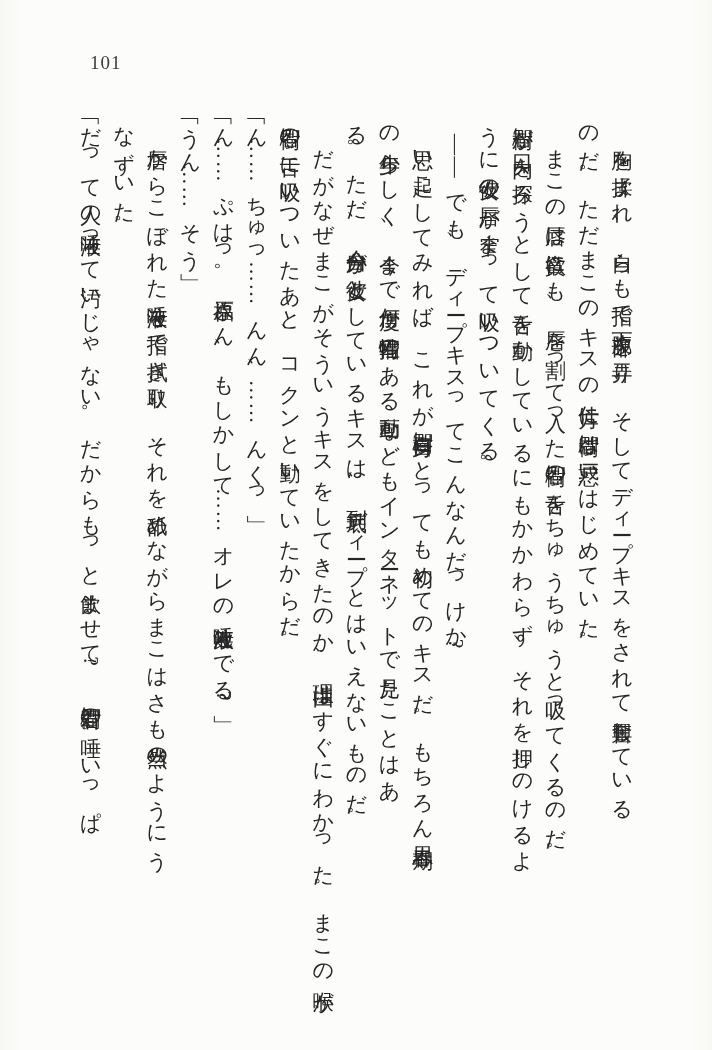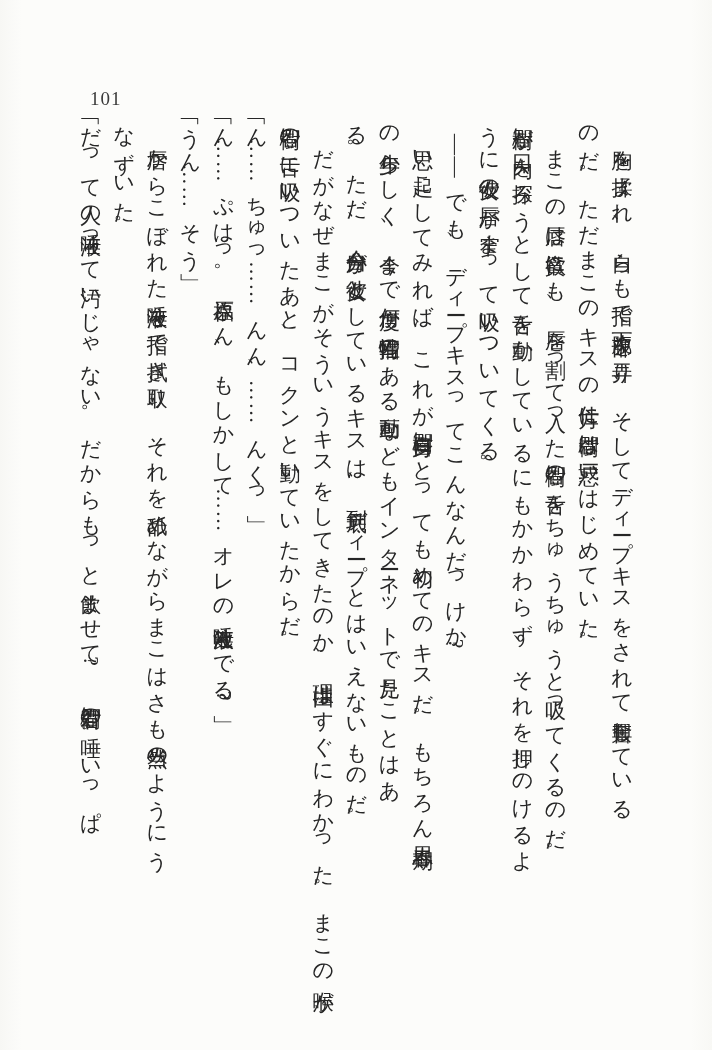--- a/index.html
+++ b/index.html
@@ -20,21 +20,20 @@
     background: linear-gradient(90deg, #f7f7f4 0%, #fcfcfa 3%, #fcfcfa 97%, #f8f8f5 100%);
   }
   .page-number {
     position: absolute;
     top: 52px;
     left: 90px;
     font-size: 19px;
     color: #3a3a3a;
     letter-spacing: 1px;
     font-family: "Liberation Serif", serif;
-    margin-top: 36px;
   }
   .text-block {
     position: absolute;
     top: 111px;
     right: 74px;
     width: 566px;
     height: 888px;
     writing-mode: vertical-rl;
     text-orientation: mixed;
     font-family: "Liberation Serif", serif;

